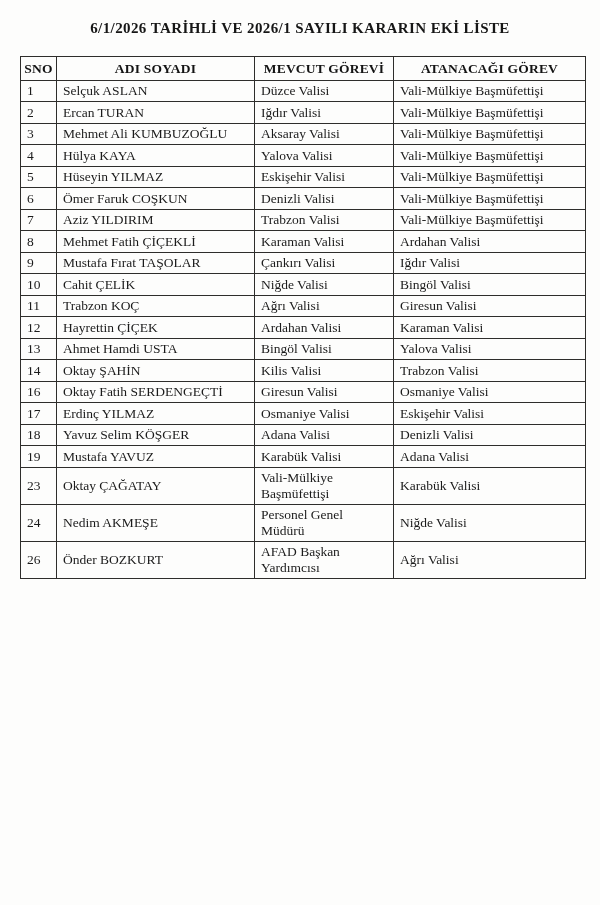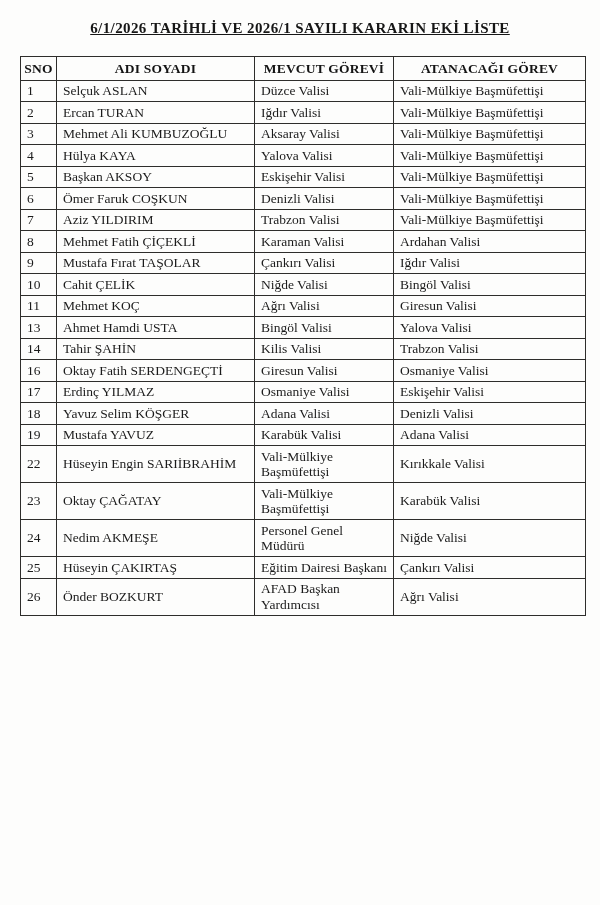--- a/index.html
+++ b/index.html
@@ -21,21 +21,20 @@
     box-sizing: border-box;
     padding-top: 20px;
   }
   .doc-title {
     margin: 0 0 19px 0;
     text-align: center;
     font-size: 15px;
     font-weight: bold;
     letter-spacing: 0.4px;
     color: #161616;
-    text-decoration: underline;
   }
   table.list-table {
     border-collapse: collapse;
     table-layout: fixed;
     margin-left: 20px;
     width: 565px;
     font-size: 13.5px;
   }
   table.list-table th,
   table.list-table td {
@@ -102,21 +101,21 @@
           <td class="col-3">Vali-Mülkiye Başmüfettişi</td>
         </tr>
         <tr>
           <td class="col-0">4</td>
           <td class="col-1">Hülya KAYA</td>
           <td class="col-2">Yalova Valisi</td>
           <td class="col-3">Vali-Mülkiye Başmüfettişi</td>
         </tr>
         <tr>
           <td class="col-0">5</td>
-          <td class="col-1">Başkan AKSOY</td>
+          <td class="col-1">Hüseyin YILMAZ</td>
           <td class="col-2">Eskişehir Valisi</td>
           <td class="col-3">Vali-Mülkiye Başmüfettişi</td>
         </tr>
         <tr>
           <td class="col-0">6</td>
           <td class="col-1">Ömer Faruk COŞKUN</td>
           <td class="col-2">Denizli Valisi</td>
           <td class="col-3">Vali-Mülkiye Başmüfettişi</td>
         </tr>
         <tr>
@@ -138,33 +137,39 @@
           <td class="col-3">Iğdır Valisi</td>
         </tr>
         <tr>
           <td class="col-0">10</td>
           <td class="col-1">Cahit ÇELİK</td>
           <td class="col-2">Niğde Valisi</td>
           <td class="col-3">Bingöl Valisi</td>
         </tr>
         <tr>
           <td class="col-0">11</td>
-          <td class="col-1">Mehmet KOÇ</td>
+          <td class="col-1">Trabzon KOÇ</td>
           <td class="col-2">Ağrı Valisi</td>
           <td class="col-3">Giresun Valisi</td>
+        </tr>
+        <tr>
+          <td class="col-0">12</td>
+          <td class="col-1">Hayrettin ÇİÇEK</td>
+          <td class="col-2">Ardahan Valisi</td>
+          <td class="col-3">Karaman Valisi</td>
         </tr>
         <tr>
           <td class="col-0">13</td>
           <td class="col-1">Ahmet Hamdi USTA</td>
           <td class="col-2">Bingöl Valisi</td>
           <td class="col-3">Yalova Valisi</td>
         </tr>
         <tr>
           <td class="col-0">14</td>
-          <td class="col-1">Tahir ŞAHİN</td>
+          <td class="col-1">Oktay ŞAHİN</td>
           <td class="col-2">Kilis Valisi</td>
           <td class="col-3">Trabzon Valisi</td>
         </tr>
         <tr>
           <td class="col-0">16</td>
           <td class="col-1">Oktay Fatih SERDENGEÇTİ</td>
           <td class="col-2">Giresun Valisi</td>
           <td class="col-3">Osmaniye Valisi</td>
         </tr>
         <tr>
@@ -179,44 +184,32 @@
           <td class="col-2">Adana Valisi</td>
           <td class="col-3">Denizli Valisi</td>
         </tr>
         <tr>
           <td class="col-0">19</td>
           <td class="col-1">Mustafa YAVUZ</td>
           <td class="col-2">Karabük Valisi</td>
           <td class="col-3">Adana Valisi</td>
         </tr>
         <tr>
-          <td class="col-0">22</td>
-          <td class="col-1">Hüseyin Engin SARIİBRAHİM</td>
-          <td class="col-2">Vali-Mülkiye Başmüfettişi</td>
-          <td class="col-3">Kırıkkale Valisi</td>
-        </tr>
-        <tr>
           <td class="col-0">23</td>
           <td class="col-1">Oktay ÇAĞATAY</td>
           <td class="col-2">Vali-Mülkiye Başmüfettişi</td>
           <td class="col-3">Karabük Valisi</td>
         </tr>
         <tr>
           <td class="col-0">24</td>
           <td class="col-1">Nedim AKMEŞE</td>
           <td class="col-2">Personel Genel Müdürü</td>
           <td class="col-3">Niğde Valisi</td>
         </tr>
         <tr>
-          <td class="col-0">25</td>
-          <td class="col-1">Hüseyin ÇAKIRTAŞ</td>
-          <td class="col-2">Eğitim Dairesi Başkanı</td>
-          <td class="col-3">Çankırı Valisi</td>
-        </tr>
-        <tr>
           <td class="col-0">26</td>
           <td class="col-1">Önder BOZKURT</td>
           <td class="col-2">AFAD Başkan Yardımcısı</td>
           <td class="col-3">Ağrı Valisi</td>
         </tr>
       </tbody>
   </table>
 
 </div>
 

